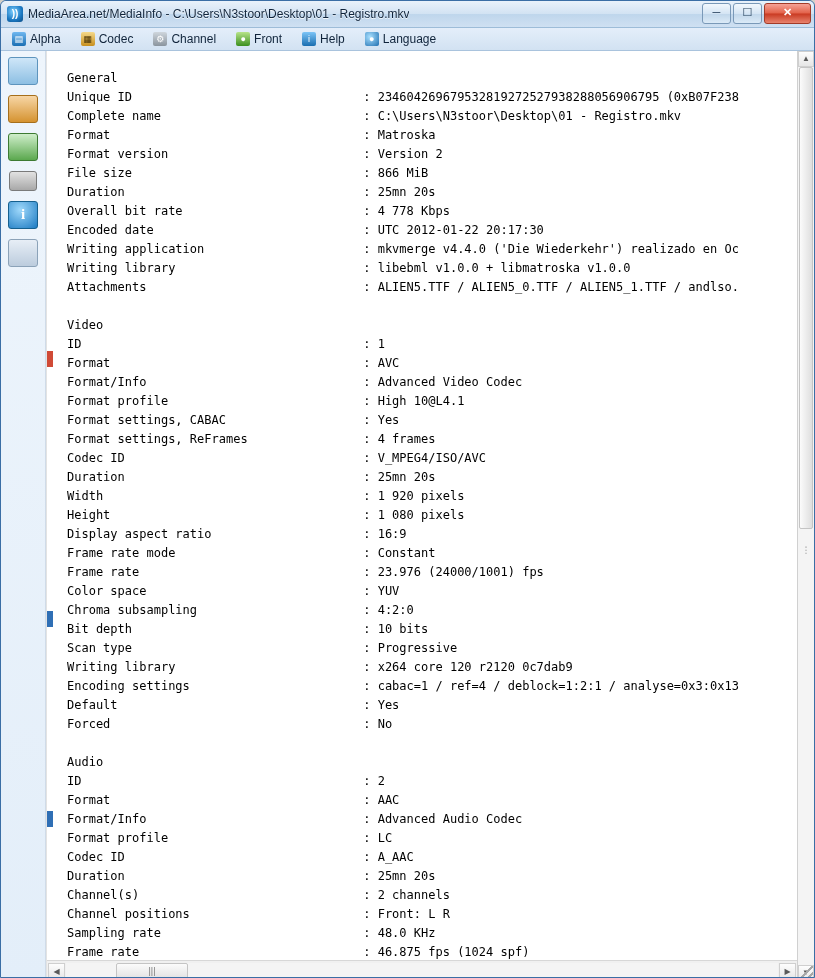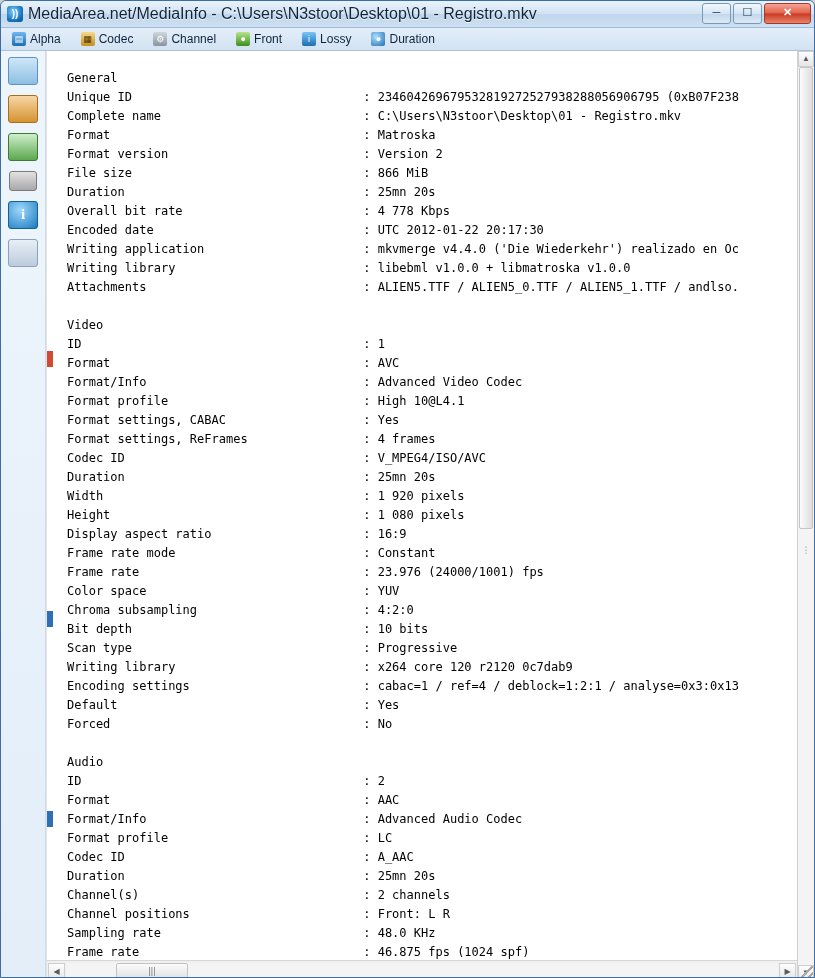--- a/index.html
+++ b/index.html
@@ -40,21 +40,21 @@
     margin-right: 5px;
     border-radius: 3px;
     background: radial-gradient(circle at 40% 35%, #7fd0ff 0%, #1a78c2 60%, #0d4d85 100%);
     color: #fff;
     font-size: 10px;
     line-height: 16px;
     text-align: center;
     font-weight: bold;
   }
   .title-text {
-    font-size: 16px;
+    font-size: 12px;
     color: #10243b;
     white-space: nowrap;
     overflow: hidden;
     text-shadow: 0 1px 0 rgba(255,255,255,0.8);
   }
   .win-buttons {
     position: absolute;
     right: 3px;
     top: 2px;
     display: flex;
@@ -273,25 +273,25 @@
     <div class="menu-item">
       <span class="menu-glyph g-opt">⚙</span>
       <span>Channel</span>
     </div>
     <div class="menu-item">
       <span class="menu-glyph g-debug">●</span>
       <span>Front</span>
     </div>
     <div class="menu-item">
       <span class="menu-glyph g-help">i</span>
-      <span>Lossy</span>
+      <span>Help</span>
     </div>
     <div class="menu-item">
       <span class="menu-glyph g-lang">●</span>
-      <span>Duration</span>
+      <span>Language</span>
     </div>
   </div>
 
   <div class="content">
 
     <div class="iconbar">
       <div class="side-icon si-general"></div>
       <div class="side-icon si-video"></div>
       <div class="side-icon si-audio"></div>
       <div class="side-icon si-text si-tiny"></div>

